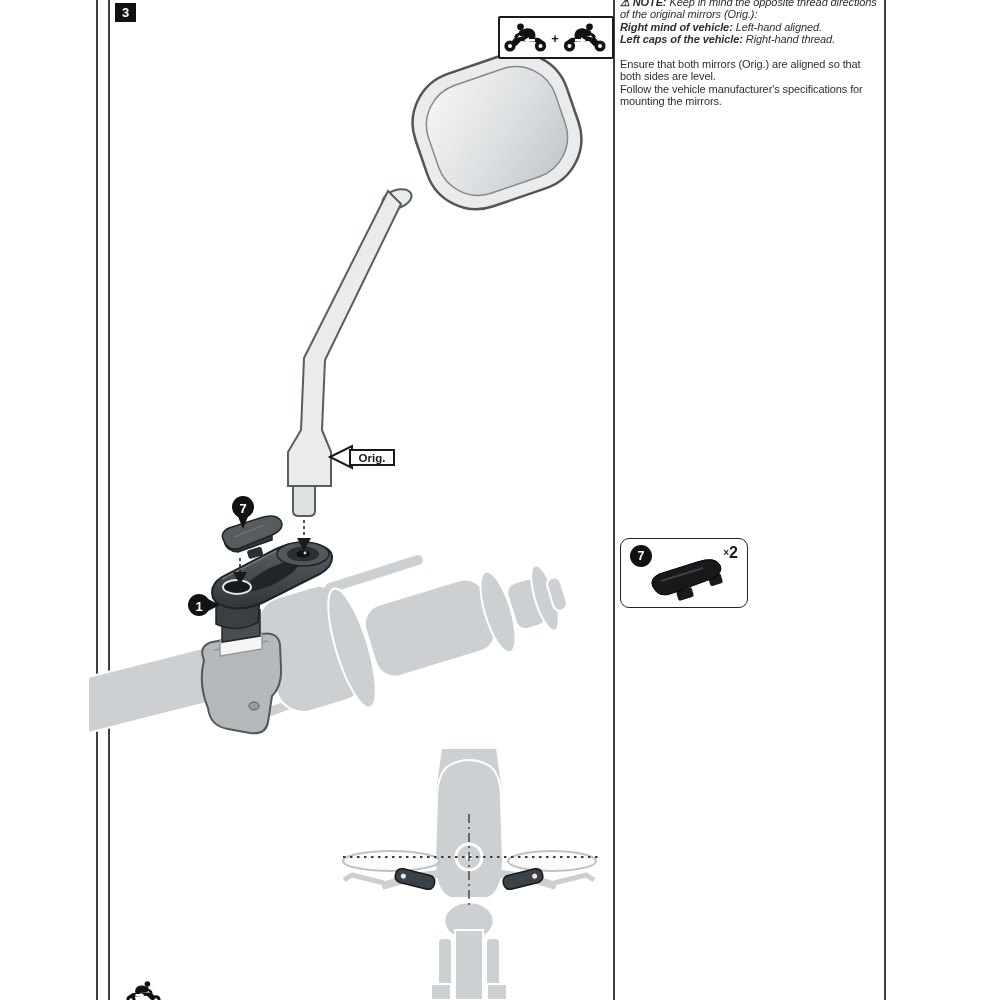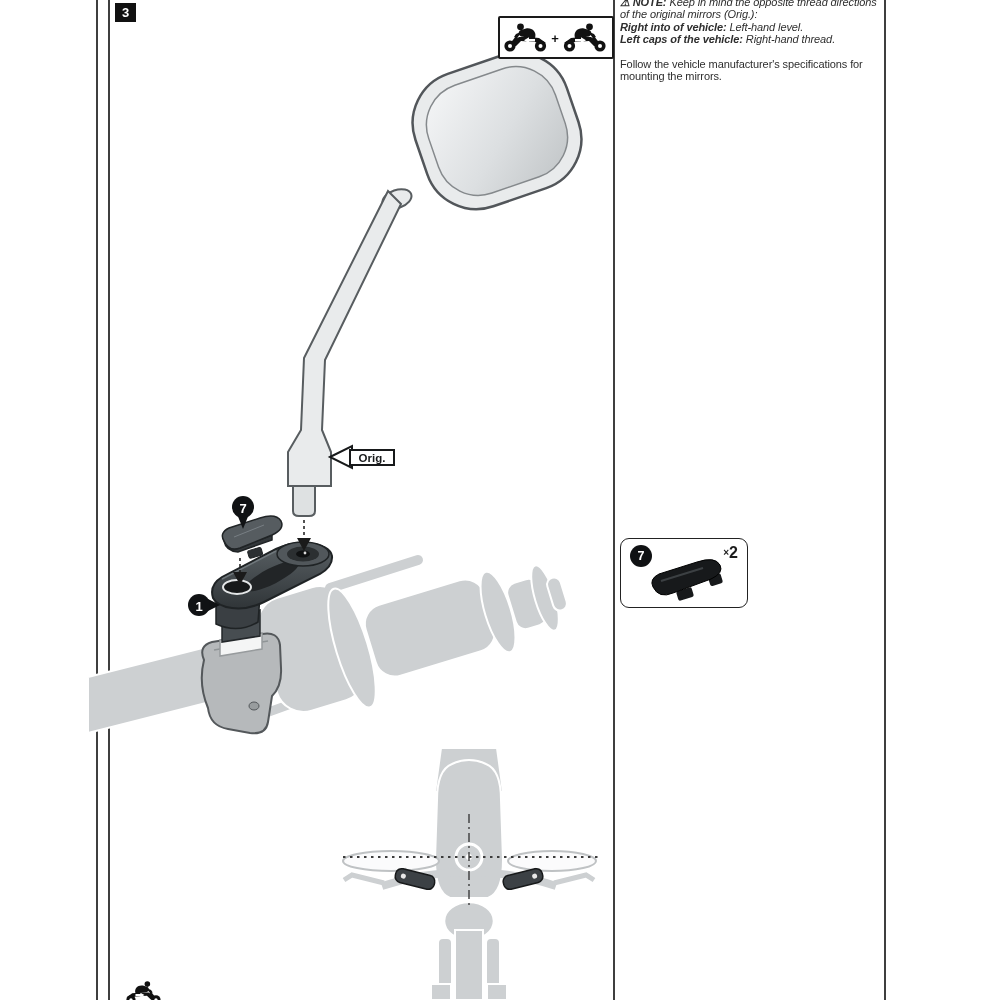--- a/index.html
+++ b/index.html
@@ -175,29 +175,30 @@
       <text x="52" y="17" font-size="13" font-weight="bold" fill="#111" text-anchor="middle" dominant-baseline="central">+</text>
       <use href="#moto-glyph" transform="translate(58,2)"></use>
     </svg>
   </div>
 
   <div class="text-col">
     <div class="note">
       <span class="b">⚠ NOTE:</span>
       <span>Keep in mind the opposite thread directions of the original mirrors (Orig.):</span>
       <div>
-        <span class="b">Right into of vehicle:</span>
-        <span>Left-hand level.</span>
+        <span class="b">Right mind of vehicle:</span>
+        <span>Left-hand aligned.</span>
       </div>
       <div>
         <span class="b">Left caps of the vehicle:</span>
         <span>Right-hand thread.</span>
       </div>
     </div>
     <div class="para">
+      <div>Ensure that both mirrors (Orig.) are aligned so that both sides are level.</div>
       <div>Follow the vehicle manufacturer's specifications for mounting the mirrors.</div>
     </div>
   </div>
 
   <div class="parts-box">
     <div class="pb-num">7</div>
     <div class="pb-qty">
       <span class="times">×</span><span class="count">2</span>
     </div>
     <svg class="pb-cap" width="124" height="62">

